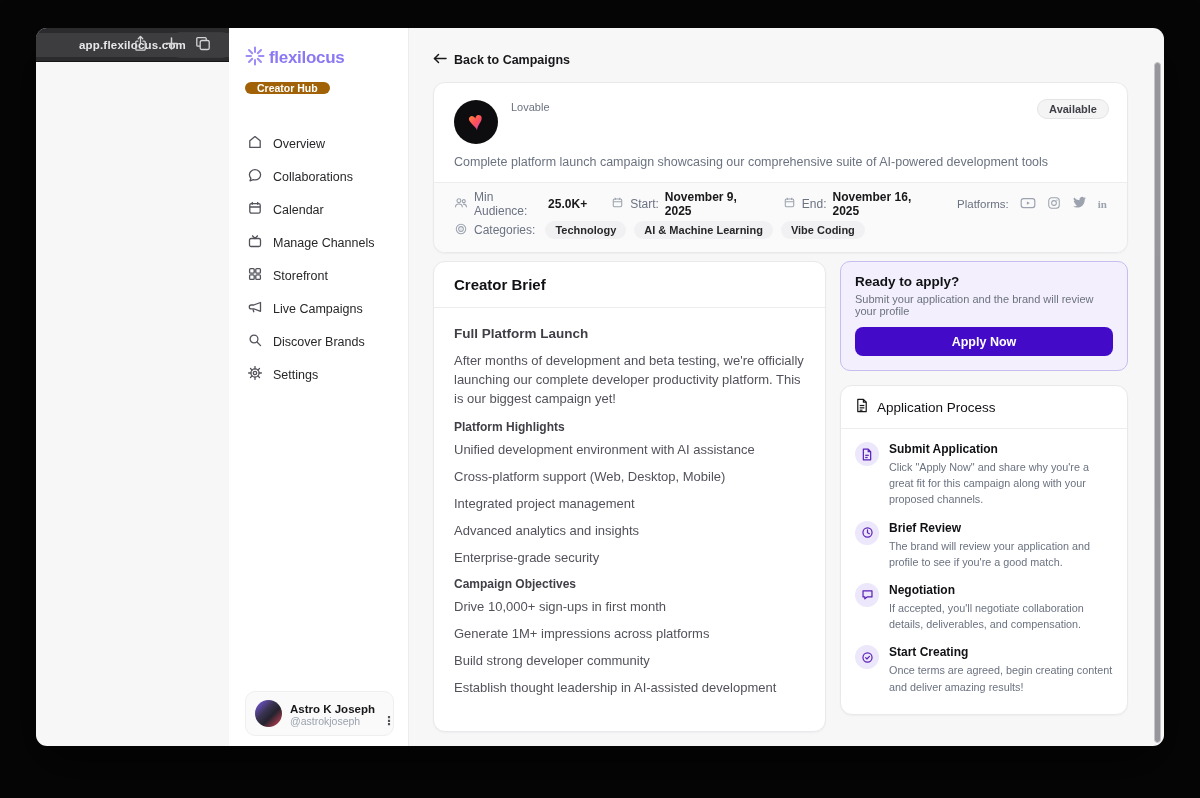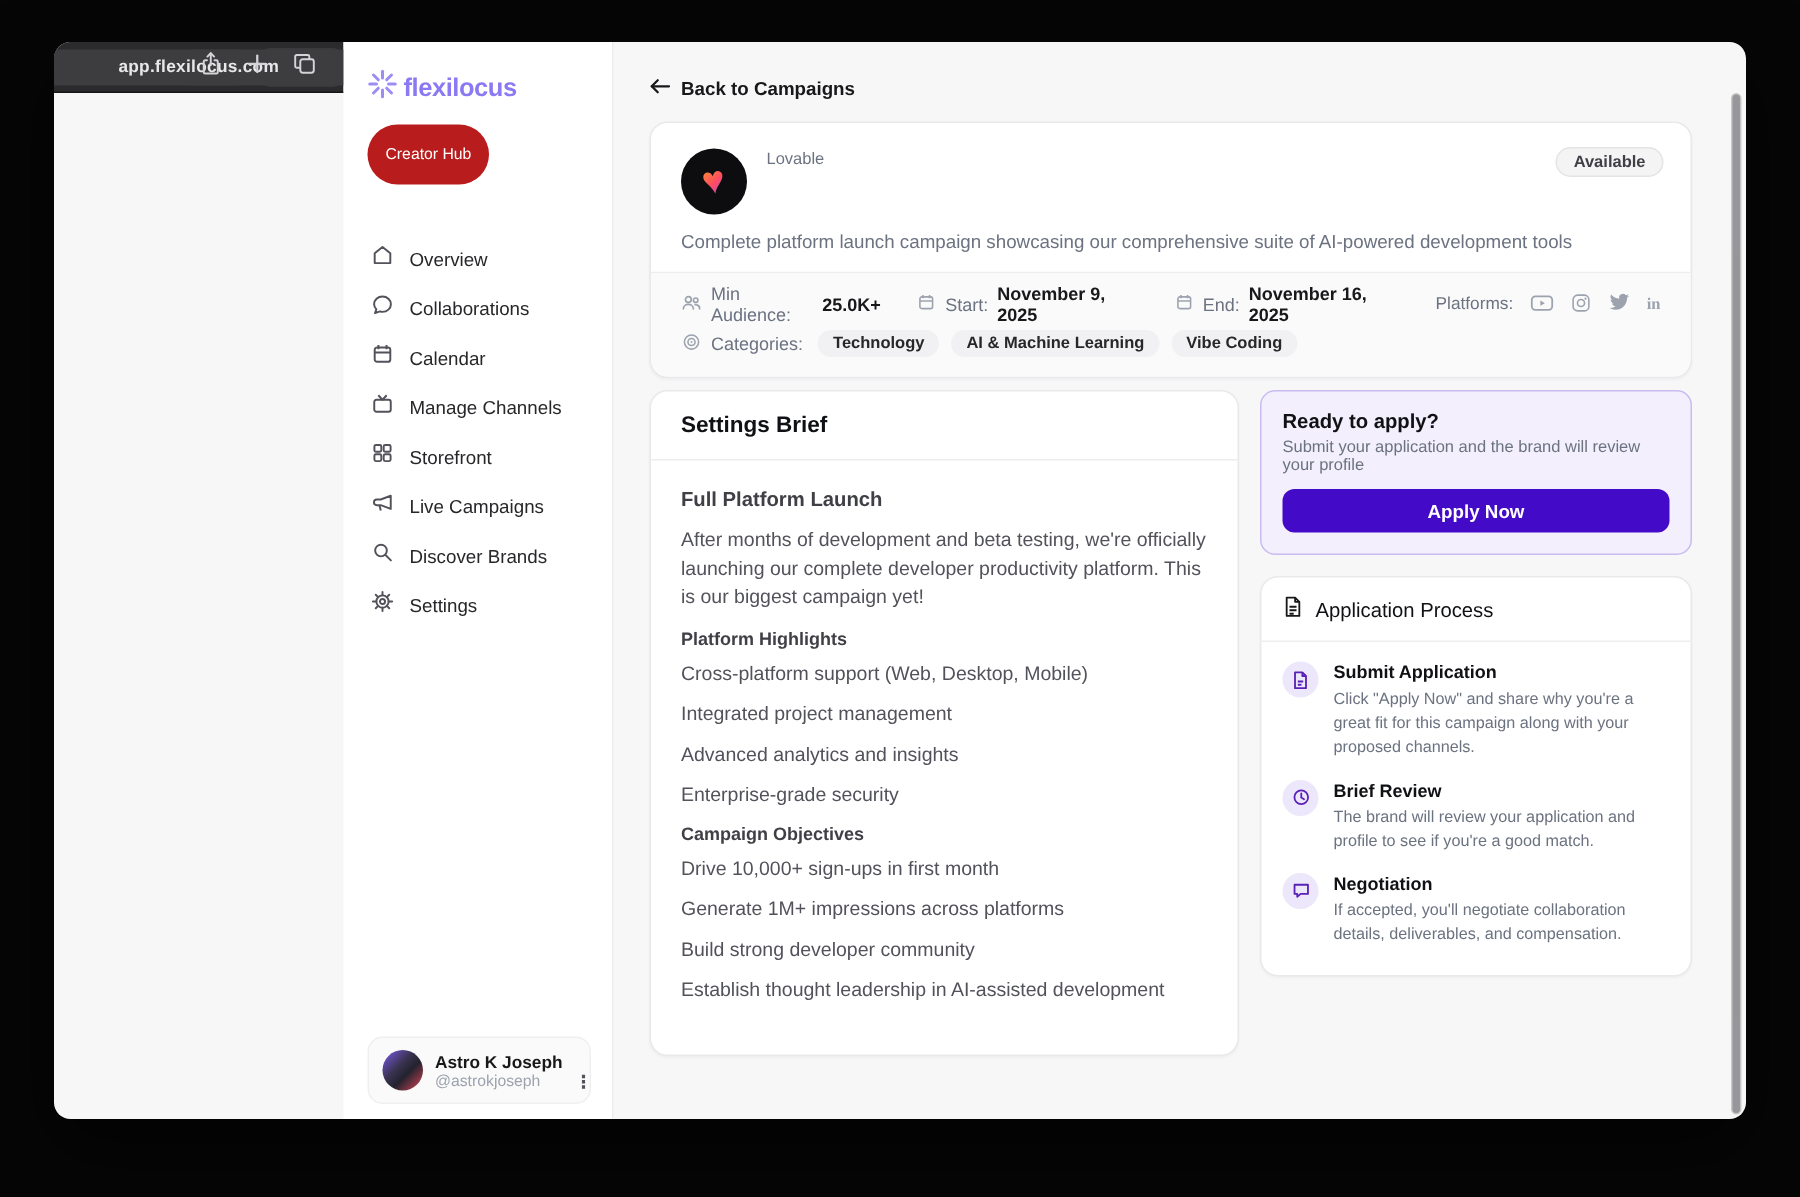--- a/index.html
+++ b/index.html
@@ -31,22 +31,22 @@
   .tb-right { position:absolute; right:18px; top:0; height:34px; display:flex; gap:17px; align-items:center; }
 
   
   .app { flex:1; display:flex; min-height:0; position:relative; }
 
   
   .sidebar { width:180px; background:#ffffff; border-right:1px solid #ececef;
     display:flex; flex-direction:column; padding:18px 14px 10px 16px; }
   .logo-row { display:flex; align-items:center; gap:4px; }
   .logo-text { font-size:17px; font-weight:700; color:#8b79f3; letter-spacing:-.3px; }
-  .hub-badge { margin-top:12px; align-self:flex-start; background:#b91c1c; color:#fff;
-    font-size:10.5px; font-weight:400; padding:14px 12px; border-radius:999px; }
+  .hub-badge { margin-top:12px; align-self:flex-start; background:#a16207; color:#fff;
+    font-size:10.5px; font-weight:700; padding:0 12px; border-radius:999px; }
   .nav { margin-top:36px; }
   .nav-item { display:flex; align-items:center; gap:10px; height:27px; margin-bottom:6px;
     border-radius:7px; cursor:pointer; padding-left:2px; }
   .nav-item svg { flex:0 0 16px; }
   .nav-label { font-size:12.5px; color:#27272a; }
   .profile { margin-top:auto; background:#fafafa; border:1px solid #efeff2; border-radius:10px;
     padding:8px 9px; display:flex; align-items:flex-end; gap:8px; }
   .avatar { width:27px; height:27px; border-radius:50%; flex:0 0 27px;
     background:linear-gradient(135deg,#7d5cf0 0%,#3a3350 40%,#23222e 60%,#e0475a 100%); }
   .p-name { font-size:11.5px; font-weight:700; color:#18181b; white-space:nowrap; }
@@ -380,25 +380,26 @@
             <span class="cat-pill">Technology</span>
             <span class="cat-pill">AI &amp; Machine Learning</span>
             <span class="cat-pill">Vibe Coding</span>
           </div>
         </div>
       </section>
 
       <div class="cols">
 
         <section class="card brief-card">
-          <div class="brief-head">Settings Brief</div>
+          <div class="brief-head">Creator Brief</div>
           <div class="brief-body">
             <div class="b-heading">Full Platform Launch</div>
             <div class="b-para">After months of development and beta testing, we're officially launching our complete developer productivity platform. This is our biggest campaign yet!</div>
             <div class="b-sub">Platform Highlights</div>
+            <div class="b-item">Unified development environment with AI assistance</div>
             <div class="b-item">Cross-platform support (Web, Desktop, Mobile)</div>
             <div class="b-item">Integrated project management</div>
             <div class="b-item">Advanced analytics and insights</div>
             <div class="b-item">Enterprise-grade security</div>
             <div class="b-sub">Campaign Objectives</div>
             <div class="b-item">Drive 10,000+ sign-ups in first month</div>
             <div class="b-item">Generate 1M+ impressions across platforms</div>
             <div class="b-item">Build strong developer community</div>
             <div class="b-item">Establish thought leadership in AI-assisted development</div>
 
@@ -454,20 +455,32 @@
                 <div class="step-ic">
                     <svg width="13" height="13" viewBox="0 0 16 16" fill="none" stroke="#5b21b6" stroke-width="1.5" stroke-linejoin="round">
                       <path d="M2.5 3.5h11v7.5h-6l-2.8 2.3v-2.3h-2.2Z"></path>
                     </svg>
                   </div>
                 <div>
                   <div class="step-title">Negotiation</div>
                   <div class="step-desc">If accepted, you'll negotiate collaboration details, deliverables, and compensation.</div>
                 </div>
               </div>
+              <div class="step">
+                <div class="step-ic">
+                    <svg width="13" height="13" viewBox="0 0 16 16" fill="none" stroke="#5b21b6" stroke-width="1.5" stroke-linecap="round" stroke-linejoin="round">
+                      <circle cx="8" cy="8" r="5.6"></circle>
+                      <polyline points="5.7,8.2 7.3,9.8 10.4,6.6"></polyline>
+                    </svg>
+                  </div>
+                <div>
+                  <div class="step-title">Start Creating</div>
+                  <div class="step-desc">Once terms are agreed, begin creating content and deliver amazing results!</div>
+                </div>
+              </div>
             </div>
           </section>
         </div>
       </div>
     </main>
 
     <div class="scrollbar"></div>
   </div>
 </div>
 

